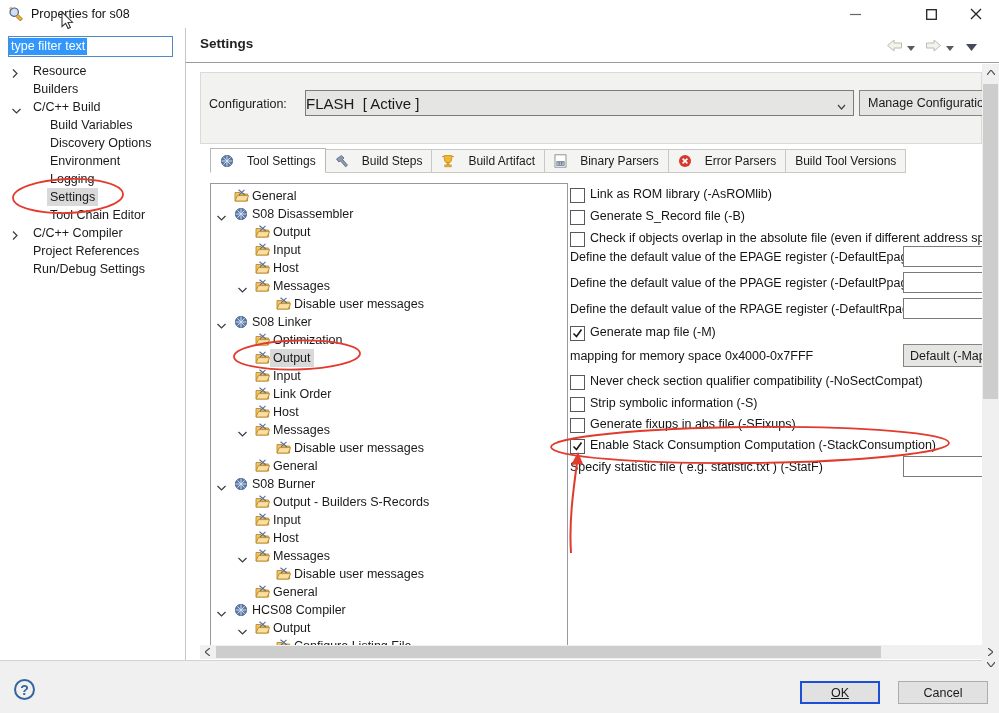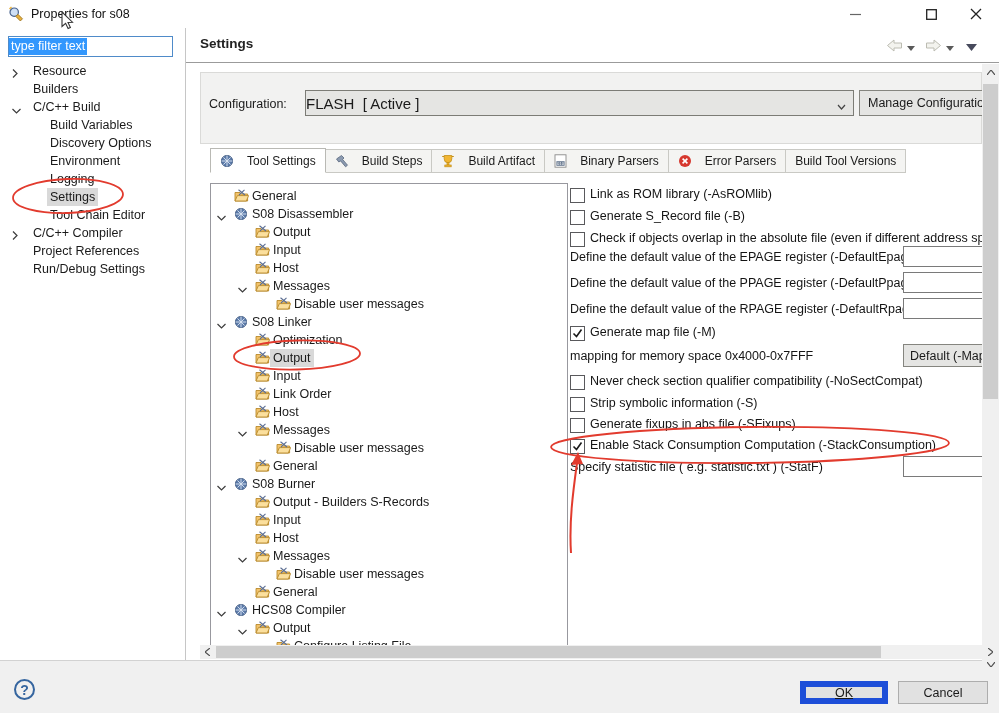--- a/index.html
+++ b/index.html
@@ -64,21 +64,21 @@
   .vscroll .up,.vscroll .down{position:absolute;left:0;width:17px;height:17px;display:flex;align-items:center;justify-content:center;color:#505050;font-size:9px;}
   .vscroll .thumb{position:absolute;left:1px;top:20px;width:15px;height:315px;background:#cdcdcd;}
   .hscroll{position:absolute;left:14px;top:617px;width:782px;height:14px;background:#f0f0f0;z-index:20;}
   .hscroll .left{position:absolute;left:0;top:0;width:15px;height:14px;display:flex;align-items:center;justify-content:center;color:#505050;font-size:9px;}
   .hscroll .thumb{position:absolute;left:16px;top:1px;width:665px;height:12px;background:#cdcdcd;}
   .corner-right{position:absolute;left:796px;top:617px;width:17px;height:14px;background:#f0f0f0;z-index:21;display:flex;align-items:center;justify-content:center;color:#505050;font-size:9px;}
   
   .footer{position:absolute;left:0;top:660px;width:999px;height:53px;background:#f0f0f0;border-top:1px solid #d2d2d2;}
   .help-btn{position:absolute;left:14px;top:18px;width:21px;height:21px;border:2px solid #35659f;border-radius:50%;color:#35659f;font-weight:bold;font-size:14px;display:flex;align-items:center;justify-content:center;box-sizing:border-box;}
   .btn{position:absolute;top:20px;height:23px;background:#e1e1e1;display:flex;align-items:center;justify-content:center;font-size:12.5px;box-sizing:border-box;}
-  .btn.ok{left:800px;width:88px;border:6px solid #1d4ed8;text-decoration:underline;}
+  .btn.ok{left:800px;width:80px;border:2px solid #1d4ed8;text-decoration:underline;}
   .btn.cancel{left:898px;width:90px;border:1px solid #adadad;}
   
   .overlay{position:absolute;left:0;top:0;width:999px;height:713px;pointer-events:none;z-index:60;}
 </style>
 </head>
 <body>
 
 <div class="screen">
 
   <div class="titlebar">

